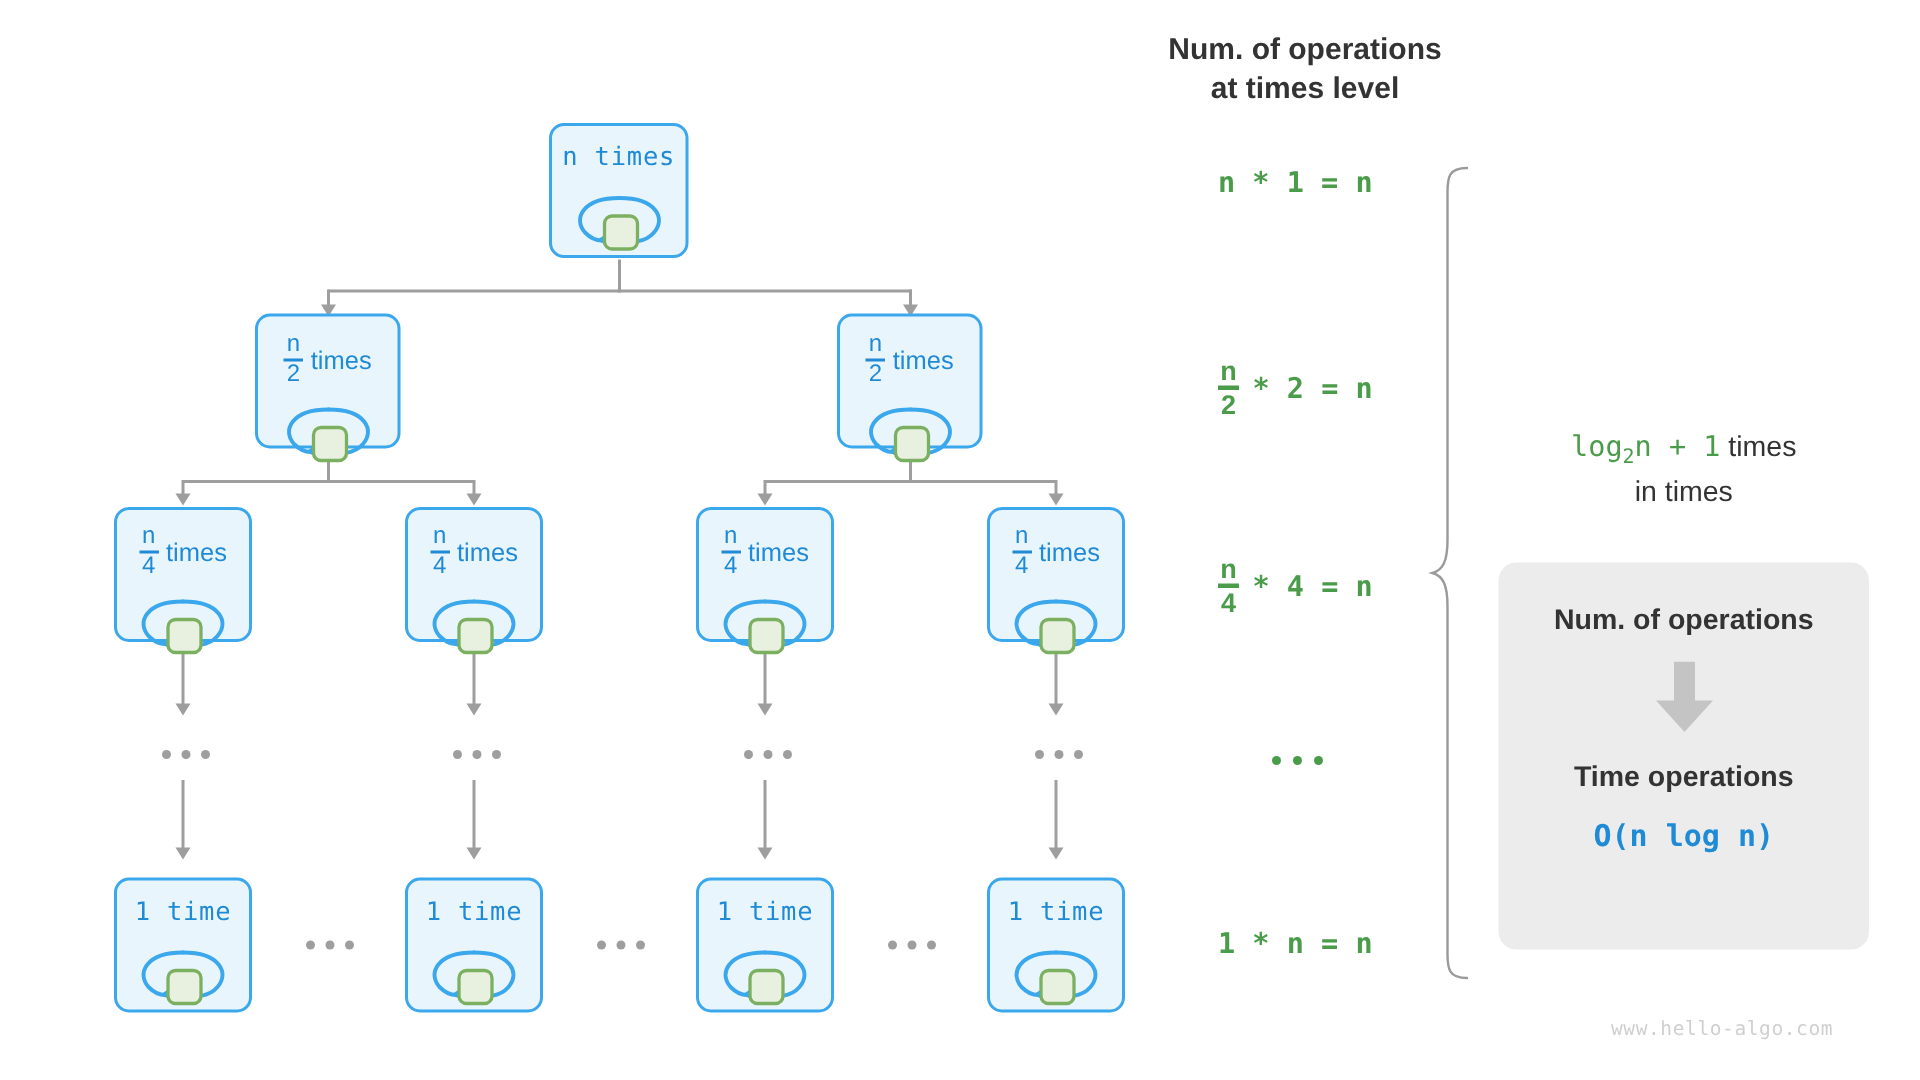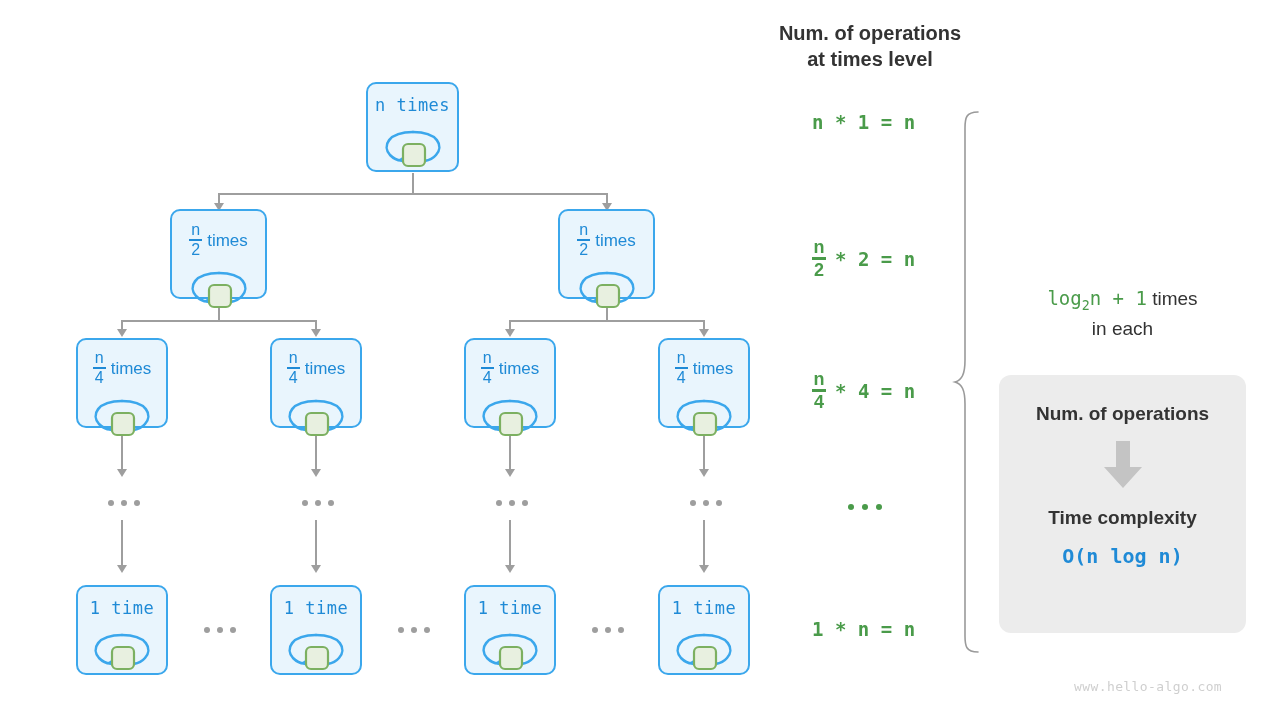--- a/index.html
+++ b/index.html
@@ -540,29 +540,29 @@
                L 13 528
                C 13 538, 14 544, 26 544" fill="none" stroke="#9a9a9a" stroke-width="1.6" stroke-linecap="round"></path>
     </svg>
   </div>
 
   <div class="levels-text" style="left:1000px; top:285px; width:245px;">
     <div>
       <span class="green"><span>log</span><sub>2</sub><span>n + 1</span></span>
       <span>times</span>
     </div>
-    <div>in each</div>
+    <div>in times</div>
   </div>
 
   <div class="box" style="left:999px; top:375px; width:247px; height:258px;">
     <div class="box-h" style="margin-top:28px;">Num. of operations</div>
     <div class="fat-arrow" style="margin-top:16px;">
       <svg width="42" height="48" viewBox="0 0 42 48">
         <path d="M14 0 L28 0 L28 26 L40 26 L21 47 L2 26 L14 26 Z" fill="#c4c4c4"></path>
       </svg>
     </div>
-    <div class="box-h" style="margin-top:14px;">Time complexity</div>
+    <div class="box-h" style="margin-top:14px;">Time operations</div>
     <div class="box-eq-blue" style="margin-top:15px;">O(n log n)</div>
   </div>
 
   <div class="watermark" style="left:1074px; top:679px;">www.hello-algo.com</div>
 
 </div>
 
 </body></html>

